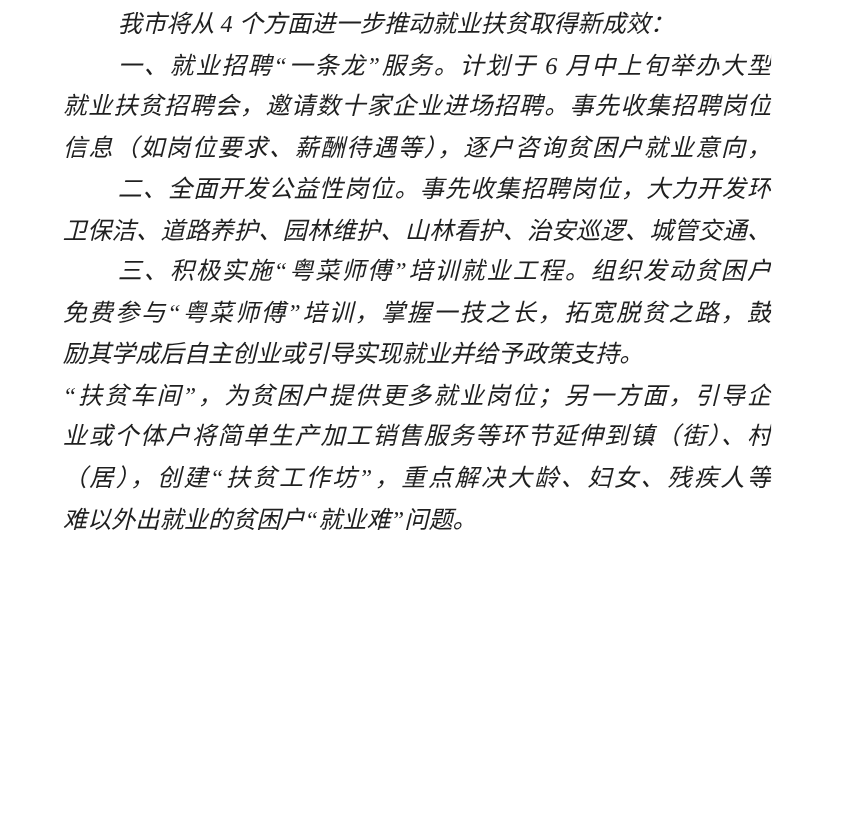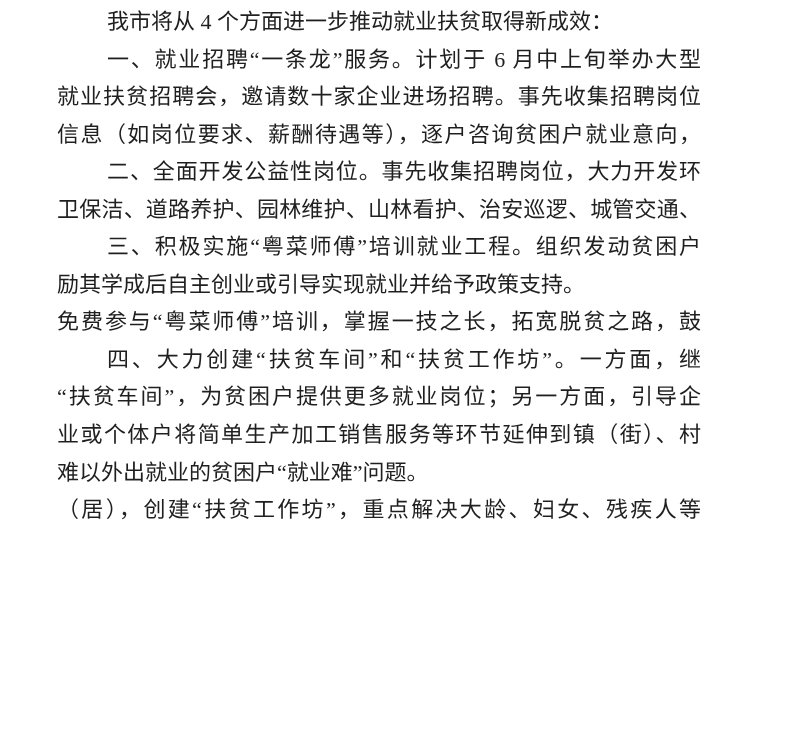--- a/index.html
+++ b/index.html
@@ -6,20 +6,21 @@
     margin: 0;
     padding: 0;
     background: #ffffff;
   }
   .page {
     position: relative;
     width: 760px;
     height: 751px;
     background: #ffffff;
     overflow: hidden;
+    font-style: italic;
   }
   .text-block {
     position: absolute;
     left: 57px;
     top: 3px;
     width: 644px;
     font-family: "Liberation Serif", "DejaVu Serif", serif;
     font-size: 22px;
     line-height: 37.55px;
     color: #1f1f1f;
@@ -52,22 +53,21 @@
 
 <div class="page">
   <div class="text-block" lang="zh-CN">
     <div class="line indent">我市将从 4 个方面进一步推动就业扶贫取得新成效：</div>
     <div class="line indent just">一、就业招聘“一条龙”服务。计划于 6 月中上旬举办大型</div>
     <div class="line just">就业扶贫招聘会，邀请数十家企业进场招聘。事先收集招聘岗位</div>
     <div class="line just">信息（如岗位要求、薪酬待遇等），逐户咨询贫困户就业意向，</div>
     <div class="line indent just">二、全面开发公益性岗位。事先收集招聘岗位，大力开发环</div>
     <div class="line just">卫保洁、道路养护、园林维护、山林看护、治安巡逻、城管交通、</div>
     <div class="line indent just">三、积极实施“粤菜师傅”培训就业工程。组织发动贫困户</div>
+    <div class="line just">免费参与“粤菜师傅”培训，掌握一技之长，拓宽脱贫之路，鼓</div>
     <div class="line">励其学成后自主创业或引导实现就业并给予政策支持。</div>
-    <div class="line just">免费参与“粤菜师傅”培训，掌握一技之长，拓宽脱贫之路，鼓</div>
-    <div class="line indent just">四、大力创建“扶贫车间”和“扶贫工作坊”。一方面，继</div>
     <div class="line just">“扶贫车间”，为贫困户提供更多就业岗位；另一方面，引导企</div>
     <div class="line just">业或个体户将简单生产加工销售服务等环节延伸到镇（街）、村</div>
+    <div class="line just">（居），创建“扶贫工作坊”，重点解决大龄、妇女、残疾人等</div>
     <div class="line">难以外出就业的贫困户“就业难”问题。</div>
-    <div class="line just">（居），创建“扶贫工作坊”，重点解决大龄、妇女、残疾人等</div>
   </div>
   <div class="page-edge-line"></div>
 </div>
 
 </body></html>

